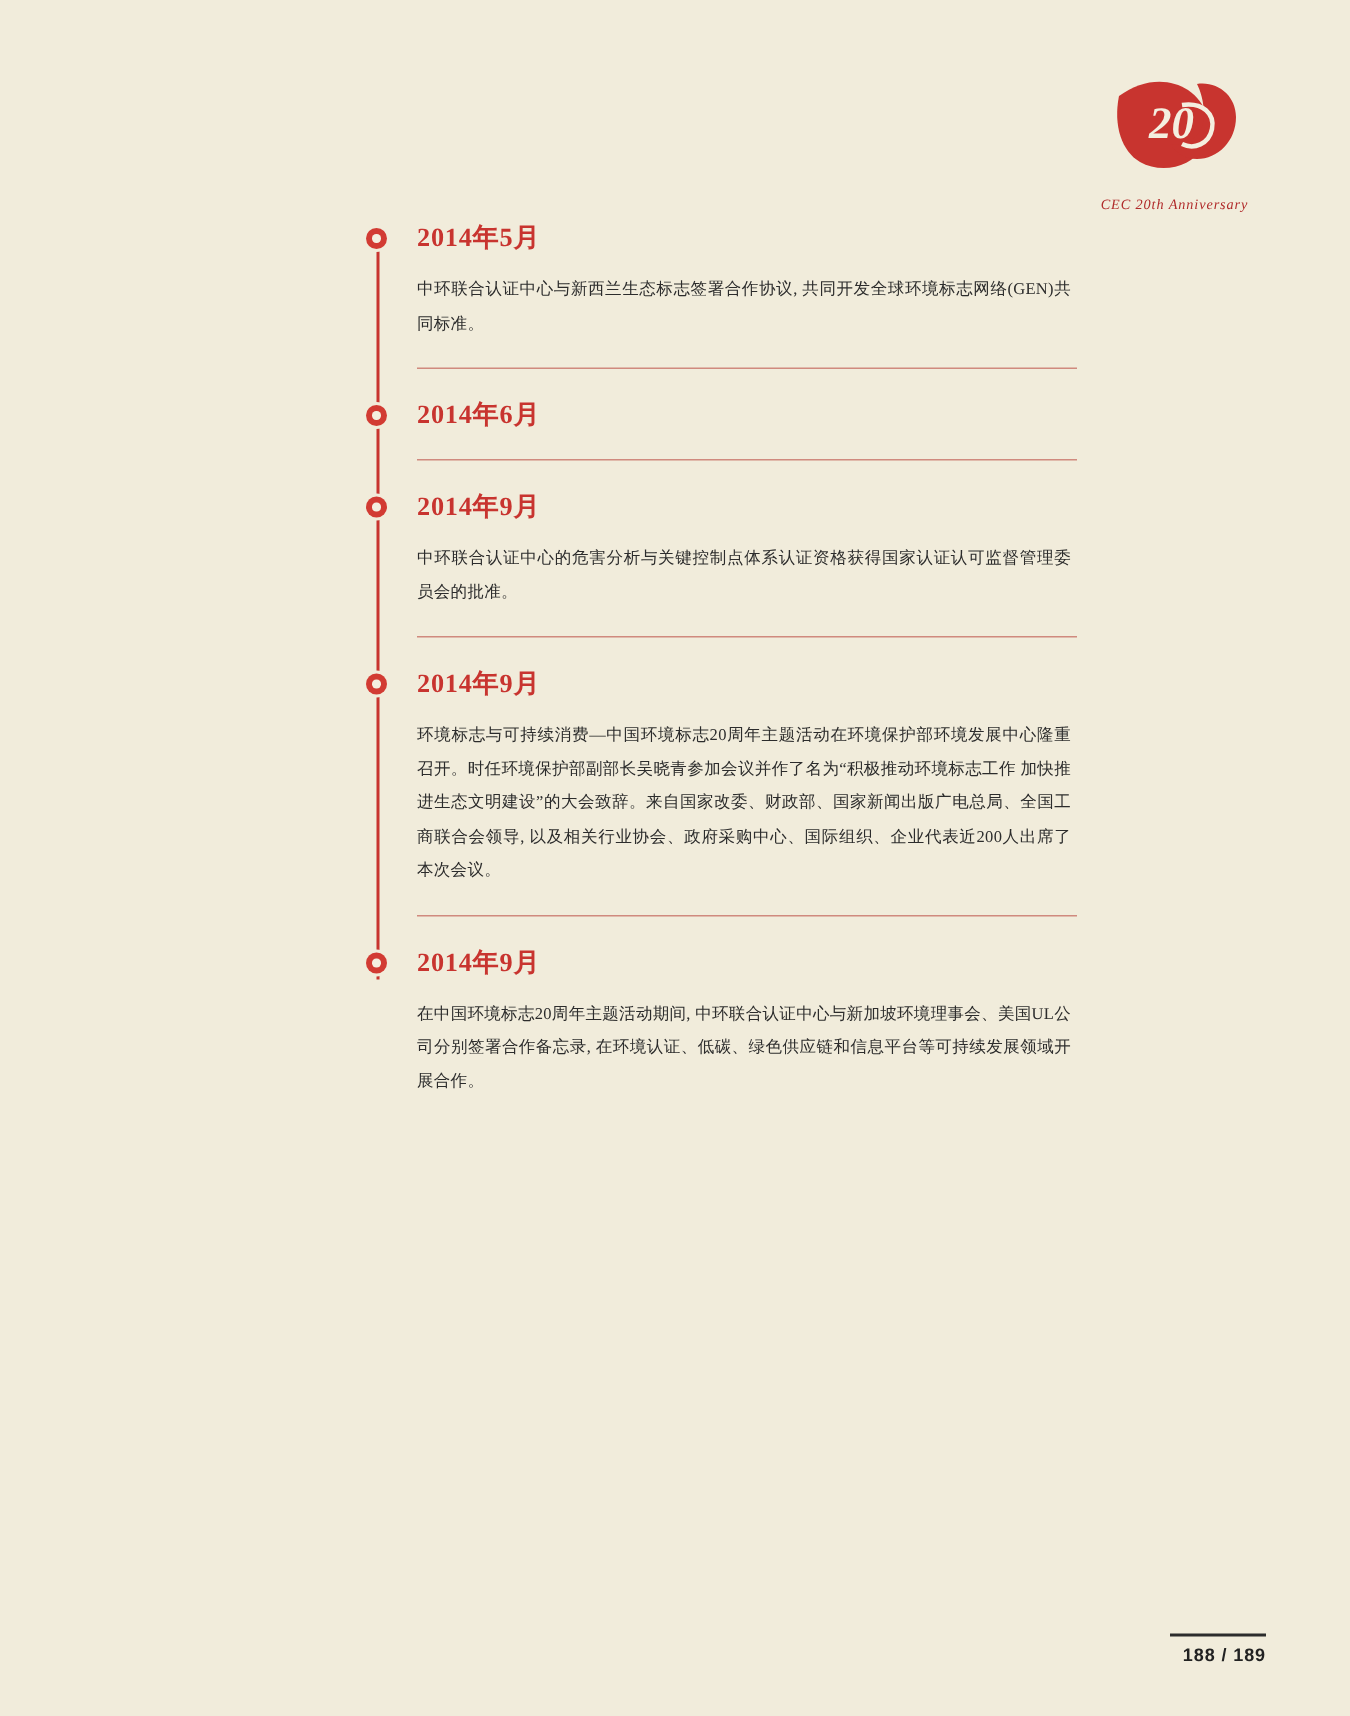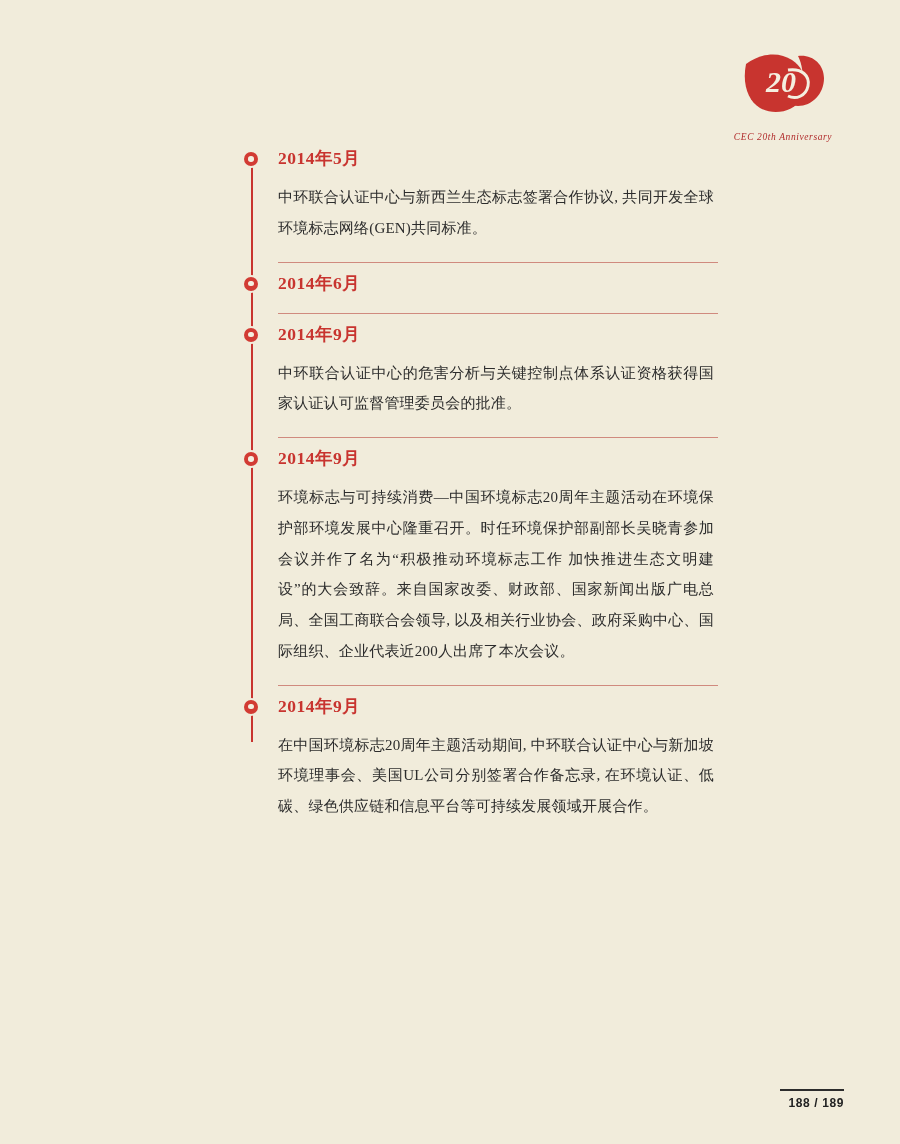--- a/index.html
+++ b/index.html
@@ -57,21 +57,21 @@
     position: absolute;
     left: 3px;
     top: 10px;
     bottom: 80px;
     width: 1.6px;
     background: #c8342f;
   }
   .entry {
     position: relative;
     padding-left: 30px;
-    margin-bottom: 8px;
+    margin-bottom: 18px;
   }
   .dot {
     position: absolute;
     left: -4px;
     top: 6px;
     width: 14px;
     height: 14px;
     border-radius: 50%;
     background: #d23b33;
     box-shadow: 0 0 0 2px #f1ecdb;
@@ -89,21 +89,21 @@
   .entry-date {
     color: #c8342f;
     font-size: 17.5px;
     font-weight: bold;
     letter-spacing: 0.5px;
     margin: 0 0 12px 0;
     font-family: "Liberation Serif", "DejaVu Serif", serif;
   }
   .entry-body {
     color: #2c2c2c;
-    font-size: 15px;
+    font-size: 11px;
     line-height: 2.05;
     letter-spacing: 0.2px;
     text-align: justify;
     margin: 0;
     padding-right: 4px;
     font-family: "Liberation Serif", "DejaVu Serif", serif;
   }
   .entry-rule {
     margin-top: 18px;
     margin-bottom: 0;

